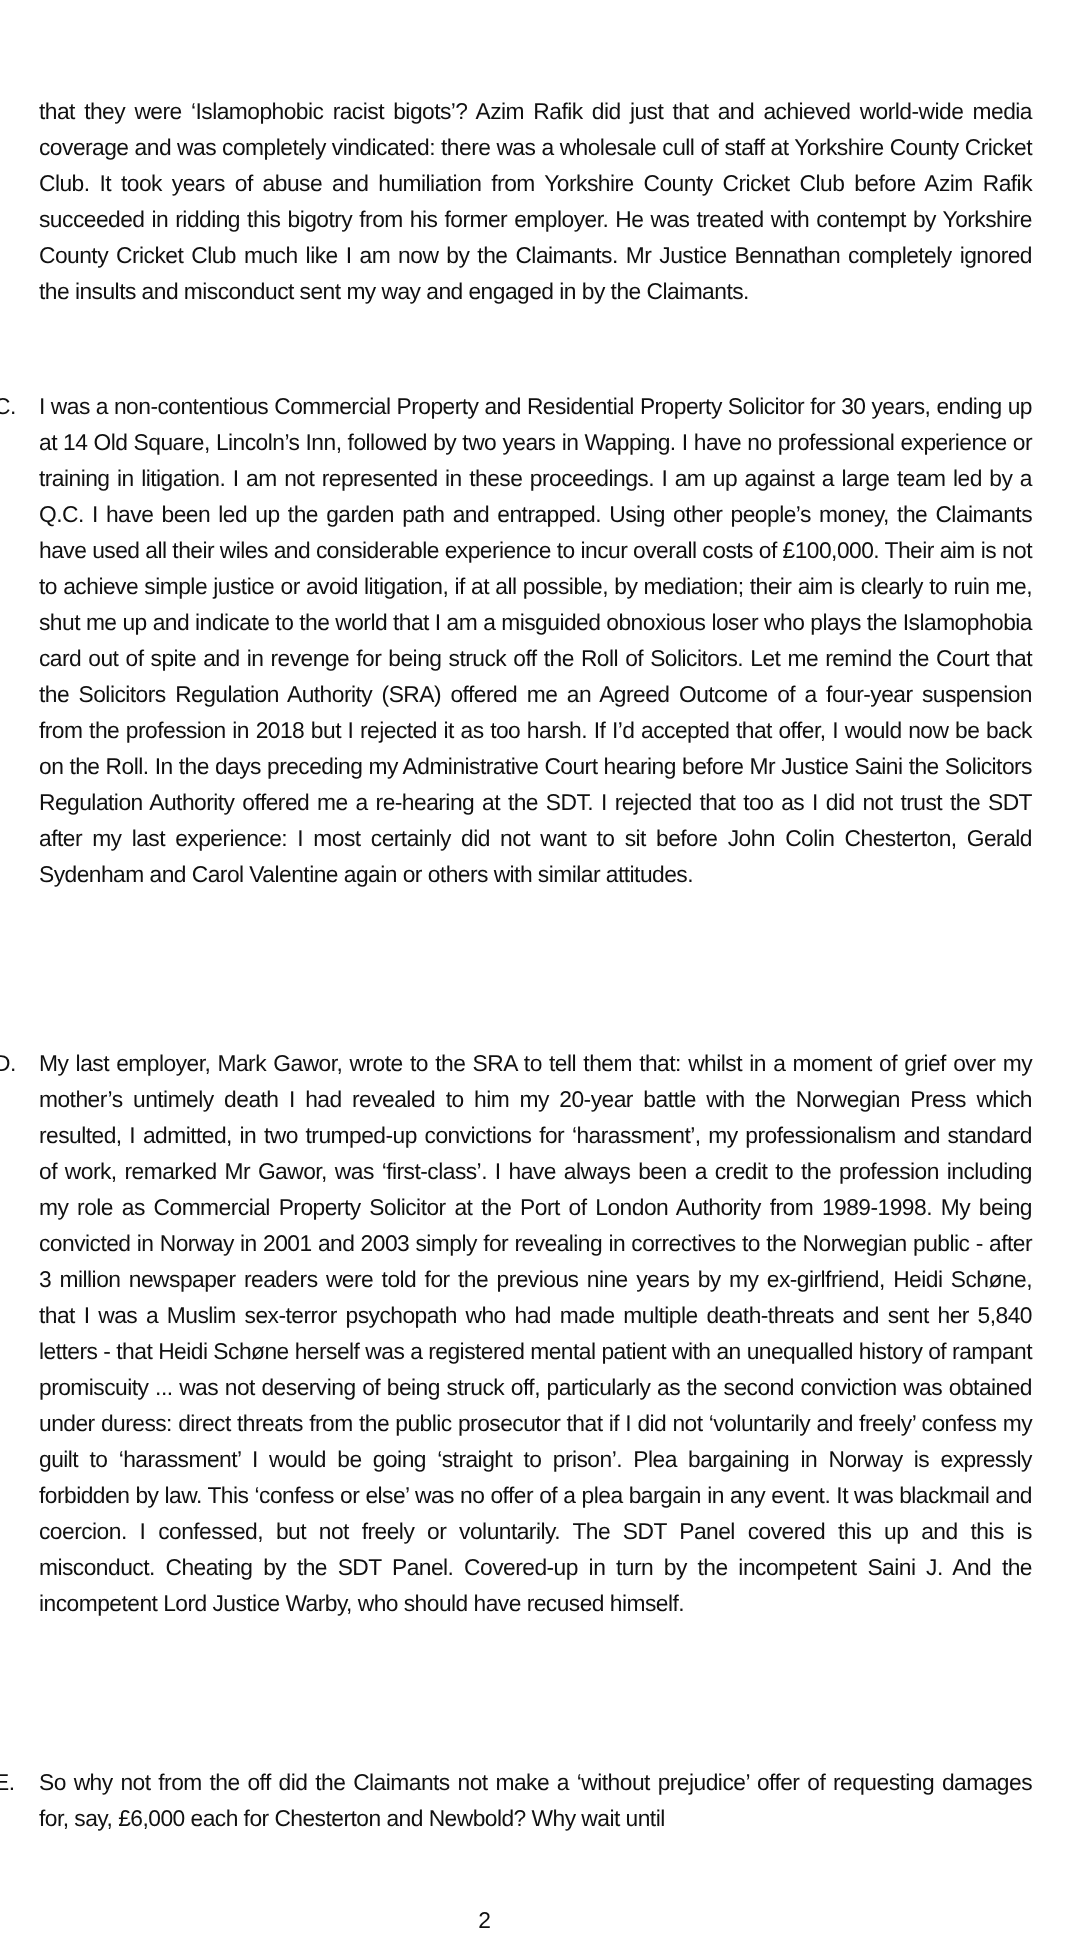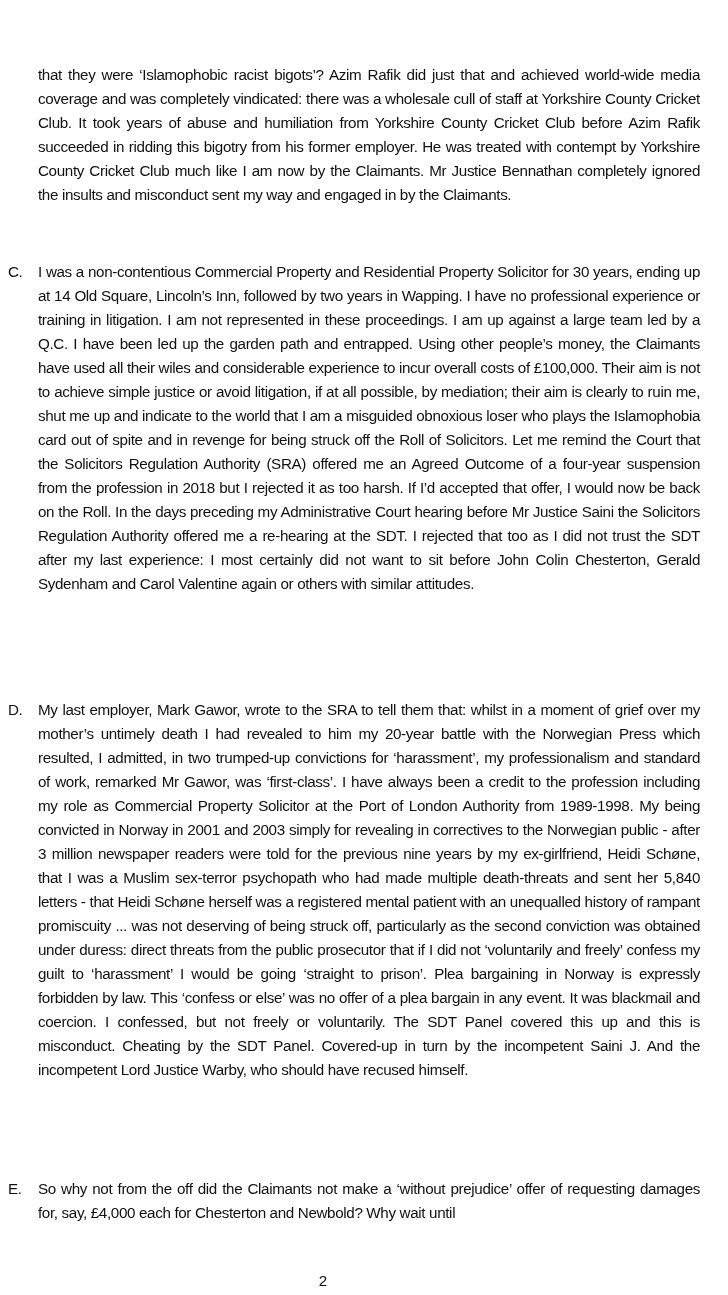--- a/index.html
+++ b/index.html
@@ -17,21 +17,21 @@
     }
     .page {
       position: absolute;
       left: 0;
       top: 0;
       width: 728px;
       height: 1295px;
     }
     .para {
       position: absolute;
-      left: 38px;
+      left: 26px;
       width: 662px;
       font-size: 15.2px;
       line-height: 24px;
       text-align: justify;
       letter-spacing: -0.35px;
       word-spacing: 0px;
     }
     .para p {
       margin: 0;
     }
@@ -71,18 +71,18 @@
     <p>I was a non-contentious Commercial Property and Residential Property Solicitor for 30 years, ending up at 14 Old Square, Lincoln’s Inn, followed by two years in Wapping. I have no professional experience or training in litigation. I am not represented in these proceedings. I am up against a large team led by a Q.C. I have been led up the garden path and entrapped. Using other people’s money, the Claimants have used all their wiles and considerable experience to incur overall costs of £100,000. Their aim is not to achieve simple justice or avoid litigation, if at all possible, by mediation; their aim is clearly to ruin me, shut me up and indicate to the world that I am a misguided obnoxious loser who plays the Islamophobia card out of spite and in revenge for being struck off the Roll of Solicitors. Let me remind the Court that the Solicitors Regulation Authority (SRA) offered me an Agreed Outcome of a four-year suspension from the profession in 2018 but I rejected it as too harsh. If I’d accepted that offer, I would now be back on the Roll. In the days preceding my Administrative Court hearing before Mr Justice Saini the Solicitors Regulation Authority offered me a re-hearing at the SDT. I rejected that too as I did not trust the SDT after my last experience: I most certainly did not want to sit before John Colin Chesterton, Gerald Sydenham and Carol Valentine again or others with similar attitudes.</p>
   </div>
 
   <div class="para p-d">
     <span class="label">D.</span>
     <p><span>My last employer, Mark Gawor, wrote to the SRA to tell them that: whilst in a moment of grief over my mother’s untimely death I had revealed to him my 20-year battle with the Norwegian Press which resulted, I admitted, in two trumped-up convictions for ‘harassment’, my professionalism and standard of work, remarked Mr Gawor, was ‘first-class’. I have always been a credit to the profession including my role as Commercial Property Solicitor at the Port of London Authority from 1989-1998. My being convicted in Norway in 2001 and 2003 simply for revealing in correctives to the Norwegian public - </span><b>after</b><span> 3 million newspaper readers were told for the previous nine years by my ex-girlfriend, Heidi Schøne, that I was a Muslim sex-terror psychopath who had made multiple death-threats and sent her 5,840 letters - that Heidi Schøne herself was a registered mental patient with an unequalled history of rampant promiscuity ... was not deserving of being struck off, particularly as the second conviction was obtained under duress: direct threats from the public prosecutor that if I did not ‘voluntarily and freely’ confess my guilt to ‘harassment’ I would be going ‘straight to prison’. Plea bargaining in Norway is expressly forbidden by law. This ‘confess or else’ was no offer of a plea bargain in any event. It was blackmail and coercion. I confessed, but not freely or voluntarily. The SDT Panel covered this up and this is misconduct. Cheating by the SDT Panel. Covered-up in turn by the incompetent Saini J. And the incompetent Lord Justice Warby, who should have recused himself.</span></p>
   </div>
 
   <div class="para p-e">
     <span class="label">E.</span>
-    <p>So why not from the off did the Claimants not make a ‘without prejudice’ offer of requesting damages for, say, £4,000 each for Chesterton and Newbold? Why wait until</p>
+    <p>So why not from the off did the Claimants not make a ‘without prejudice’ offer of requesting damages for, say, £6,000 each for Chesterton and Newbold? Why wait until</p>
   </div>
 
   <div class="page-number">2</div>
 
 </div>
 
 </body></html>

